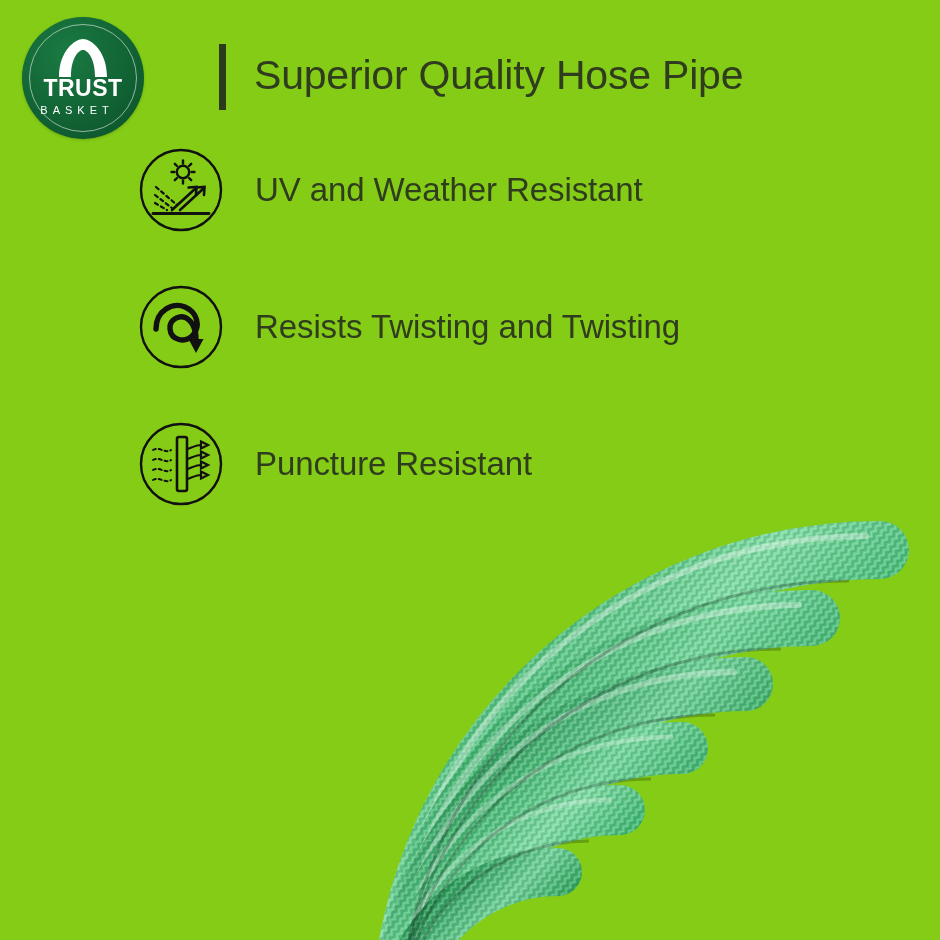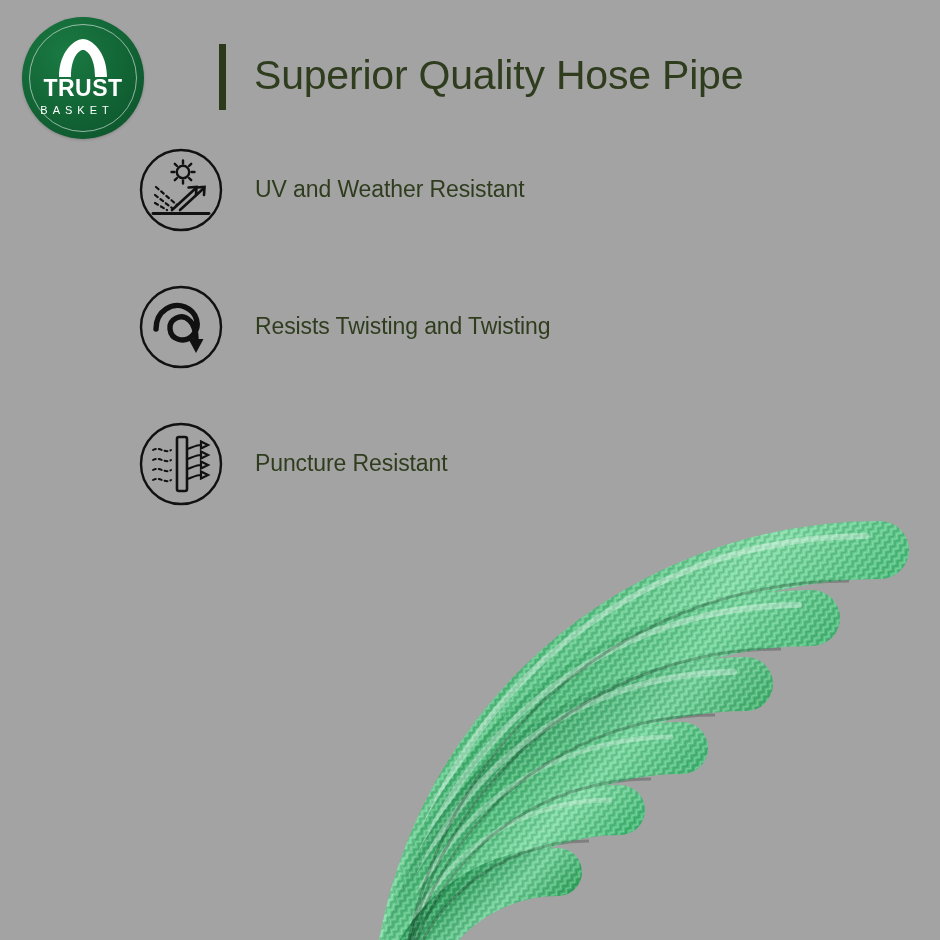--- a/index.html
+++ b/index.html
@@ -12,21 +12,21 @@
     background: #fefefe;
     font-family: "Liberation Sans", sans-serif;
     overflow: hidden;
     position: relative;
   }
 
   #infographic {
     position: relative;
     width: 940px;
     height: 940px;
-    background: #a3a3a3;
+    background: #84cc16;
     overflow: hidden;
   }
 
   
   .hose-photo {
     position: absolute;
     right: -40px;
     bottom: -70px;
     width: 620px;
     height: 620px;
@@ -134,21 +134,21 @@
     width: 84px;
     height: 84px;
     position: relative;
   }
   .feature-icon svg { display: block; width: 84px; height: 84px; }
 
   .feature-label {
     margin-left: 32px;
     color: #2f3d1e;
     font-family: "Liberation Sans", sans-serif;
-    font-size: 23px;
+    font-size: 33px;
     font-weight: 400;
     line-height: 1.1;
     white-space: nowrap;
     letter-spacing: -0.1px;
   }
 </style>
 </head>
 <body>
 
 <div id="infographic">

